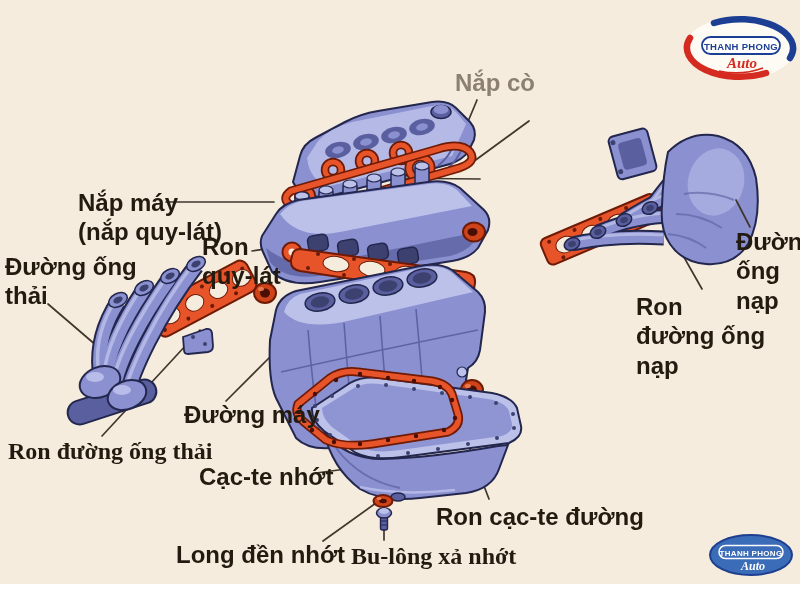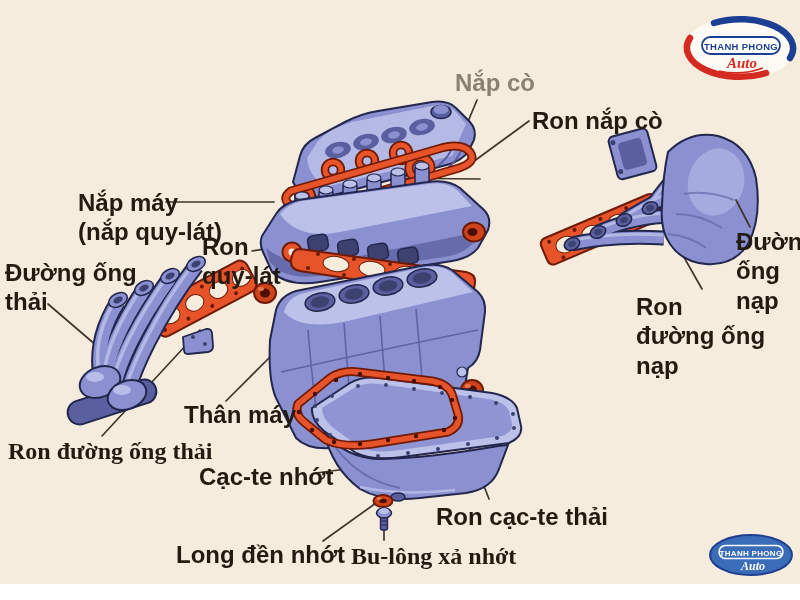--- a/index.html
+++ b/index.html
@@ -386,30 +386,29 @@
 
   <g>
     <ellipse cx="751" cy="555" rx="41" ry="20" fill="var(--logo-fill)" stroke="#1e3f8f" stroke-width="2"></ellipse>
     <rect x="719" y="545.5" width="64" height="13" rx="6.5" fill="none" stroke="#ffffff" stroke-width="1.5"></rect>
     <text x="751" y="555.5" text-anchor="middle" font-family="Liberation Sans, sans-serif" font-size="8" font-weight="bold" letter-spacing="0.3" fill="#ffffff">THANH PHONG</text>
     <text x="753" y="570" text-anchor="middle" font-family="Liberation Serif, serif" font-style="italic" font-weight="bold" font-size="12" fill="#ffffff">Auto</text>
   </g>
 </svg>
 
   <div class="lbl muted" style="left:455px;top:68px;">Nắp cò</div>
-  <div class="lbl" style="left:532px;top:106px;">Ron nắp cò</div>
   <div class="lbl" style="left:37px;top:188px;margin-left:41px;">Nắp máy
 (nắp quy-lát)</div>
   <div class="lbl" style="left:202px;top:232px;">Ron
 quy-lát</div>
-  <div class="lbl" style="left:5px;top:252px;margin-top:6px;">Đường ống
+  <div class="lbl" style="left:5px;top:252px;">Đường ống
 thải</div>
   <div class="lbl" style="left:8px;top:437px;font-family:Liberation Serif, serif;">Ron đường ống thải</div>
-  <div class="lbl" style="left:184px;top:400px;">Thân máy</div>
+  <div class="lbl" style="left:184px;top:400px;">Đường máy</div>
   <div class="lbl" style="left:199px;top:462px;">Cạc-te nhớt</div>
-  <div class="lbl" style="left:436px;top:502px;">Ron cạc-te thải</div>
+  <div class="lbl" style="left:436px;top:502px;">Ron cạc-te đường</div>
   <div class="lbl" style="left:176px;top:540px;">Long đền nhớt</div>
   <div class="lbl" style="left:351px;top:542px;font-family:Liberation Serif, serif;">Bu-lông xả nhớt</div>
   <div class="lbl" style="left:736px;top:227px;">Đường
 ống nạp</div>
   <div class="lbl" style="left:636px;top:292px;">Ron
 đường ống nạp</div>
 </div>
 
 </body></html>

